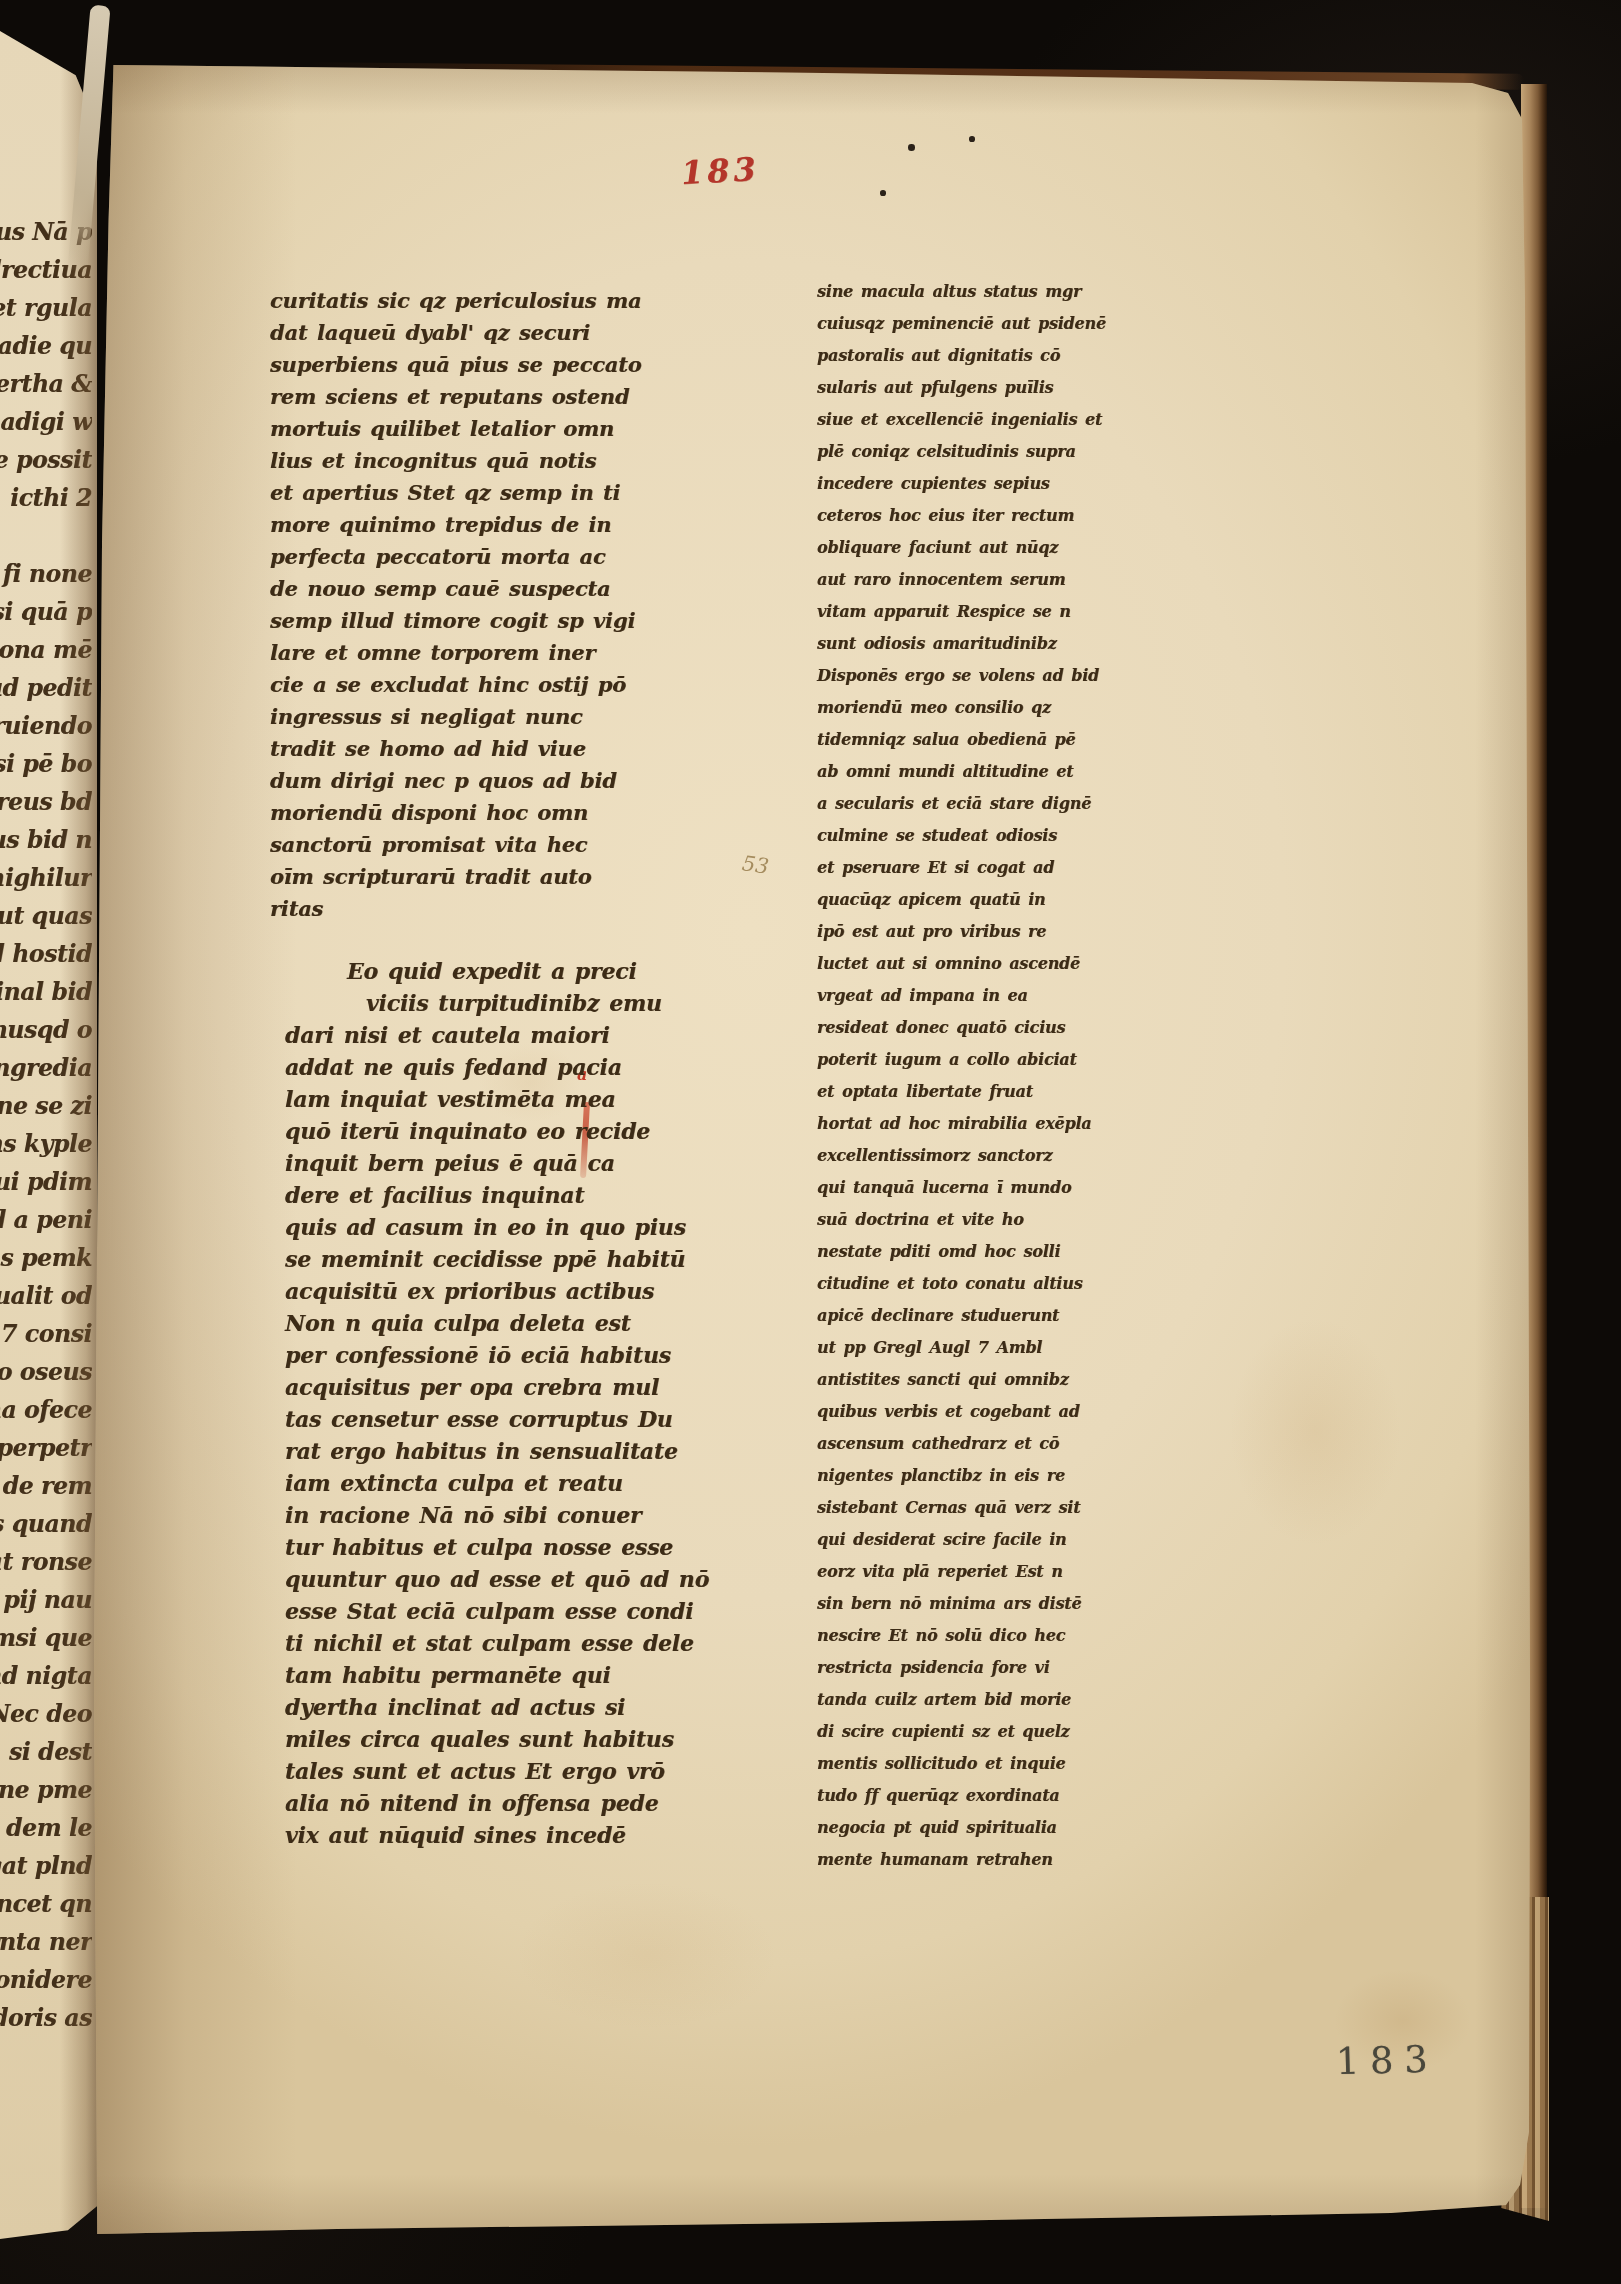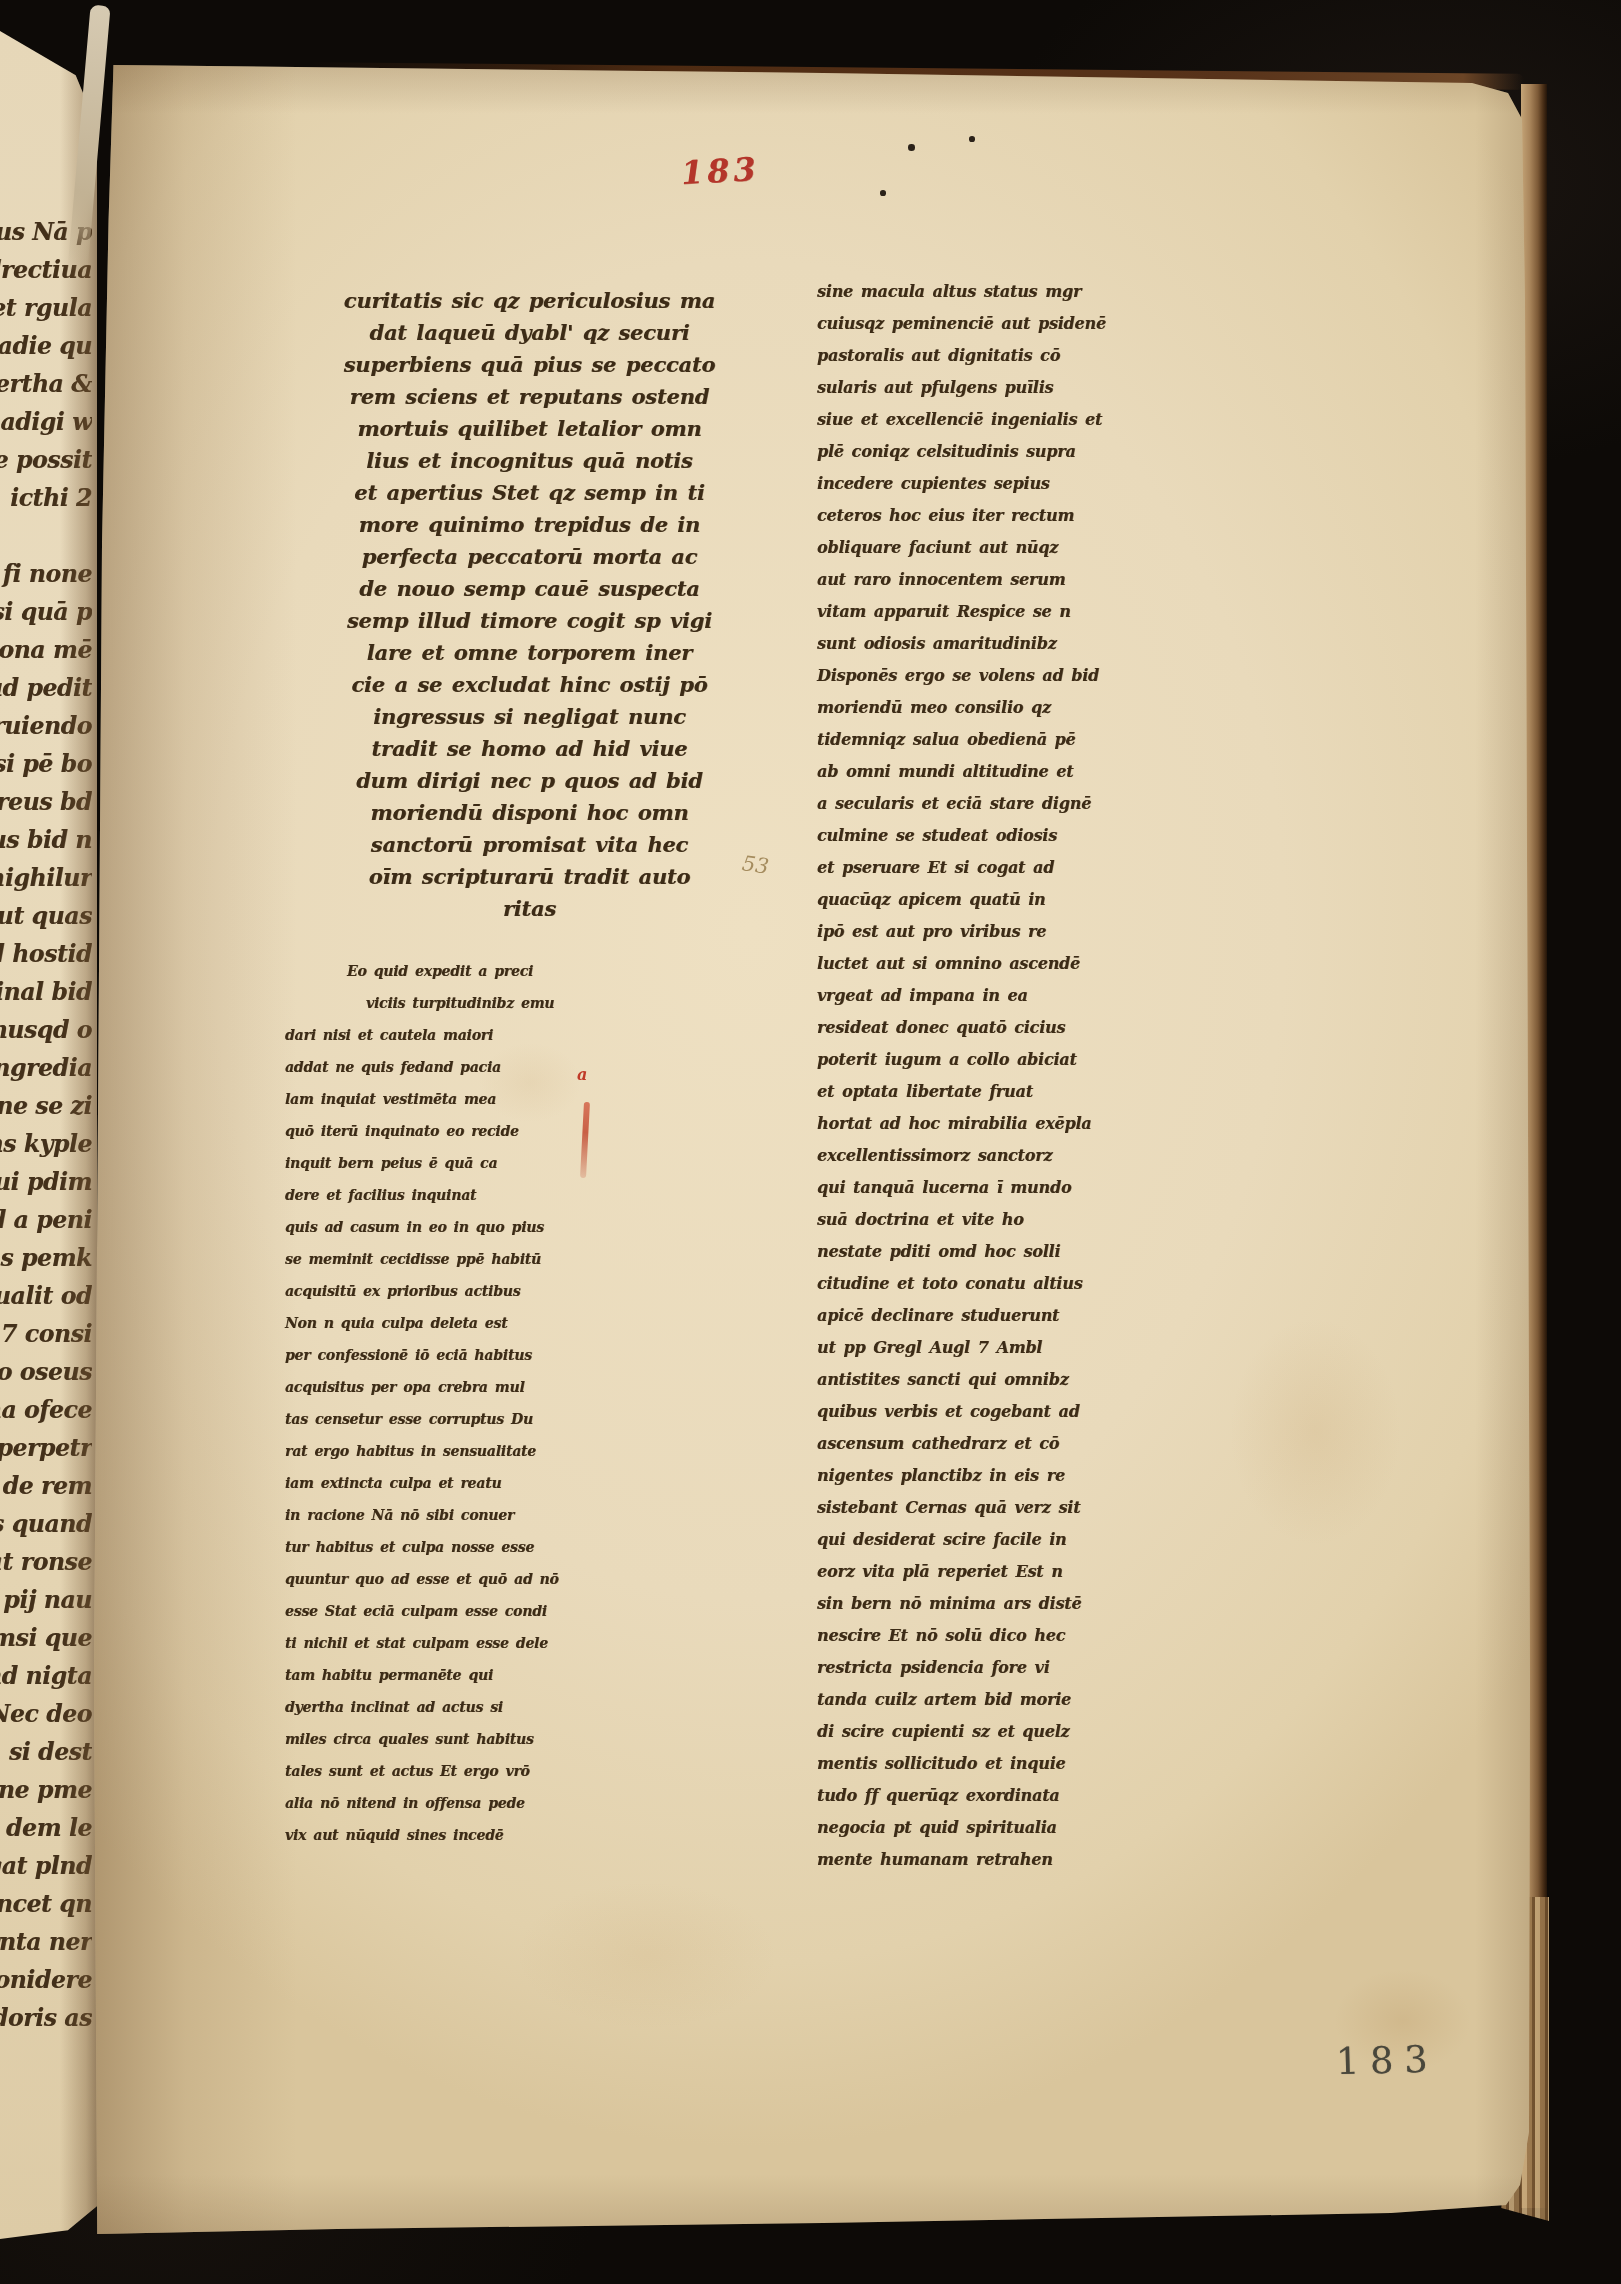--- a/index.html
+++ b/index.html
@@ -93,24 +93,24 @@
     position:absolute;left:0;bottom:0;width:100%;height:65px;
     background:linear-gradient(to top,rgba(120,90,55,.25),rgba(120,90,55,0));
   }
   
   .ms-col .ms-line{
     white-space:nowrap;overflow:visible;
     font-family:"DejaVu Serif",serif;font-style:italic;font-weight:bold;
     color:#3c2b16;letter-spacing:-0.2px;word-spacing:2.4px;
     text-shadow:0.5px 0.2px 0 rgba(60,43,22,.55);
   }
-  .col1{position:absolute;left:278px;top:285px;width:503px;text-align:center;}
+  .col1{position:absolute;left:270px;top:285px;width:503px;}
   .col1 .ms-line{font-size:21px;height:32px;line-height:32px;}
   .col1-p2{position:absolute;left:285px;top:955px;width:503px;}
-  .col1-p2 .ms-line{font-size:14px;height:32px;line-height:32px;}
+  .col1-p2 .ms-line{font-size:22px;height:32px;line-height:32px;}
   .col1-p2 .ms-line:nth-child(1){padding-left:62px;}
   .col1-p2 .ms-line:nth-child(2){padding-left:81px;}
   .col2{position:absolute;left:817px;top:276px;width:527px;}
   .col2 .ms-line{font-size:16px;height:32px;line-height:32px;}
   
   .folio-top{
     position:absolute;left:681px;top:152px;
     font-family:"DejaVu Serif",serif;font-style:italic;font-weight:bold;
     font-size:32px;color:#b4352a;letter-spacing:4px;transform:rotate(-3deg);
     text-shadow:0.4px 0.4px 0 rgba(160,40,25,.5);

